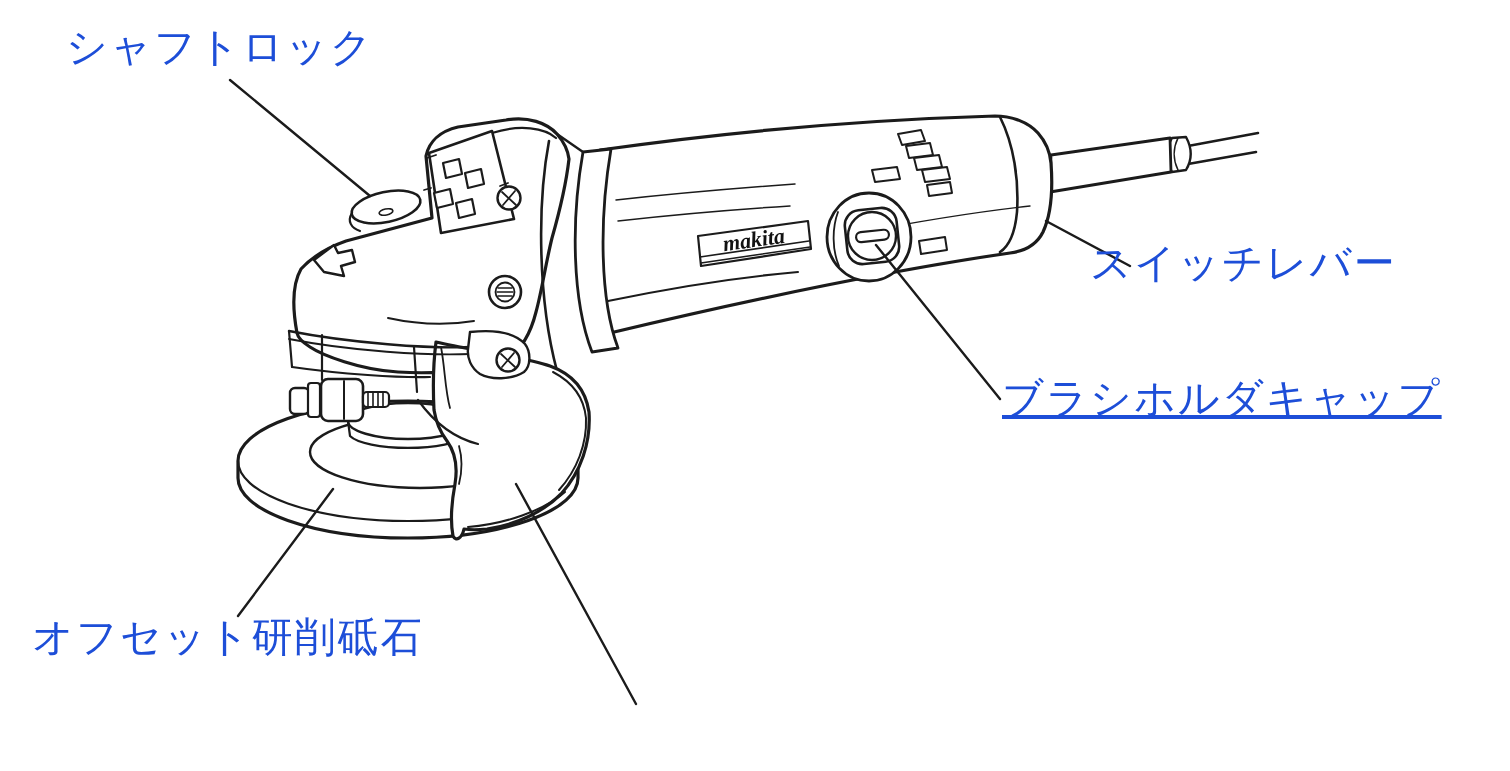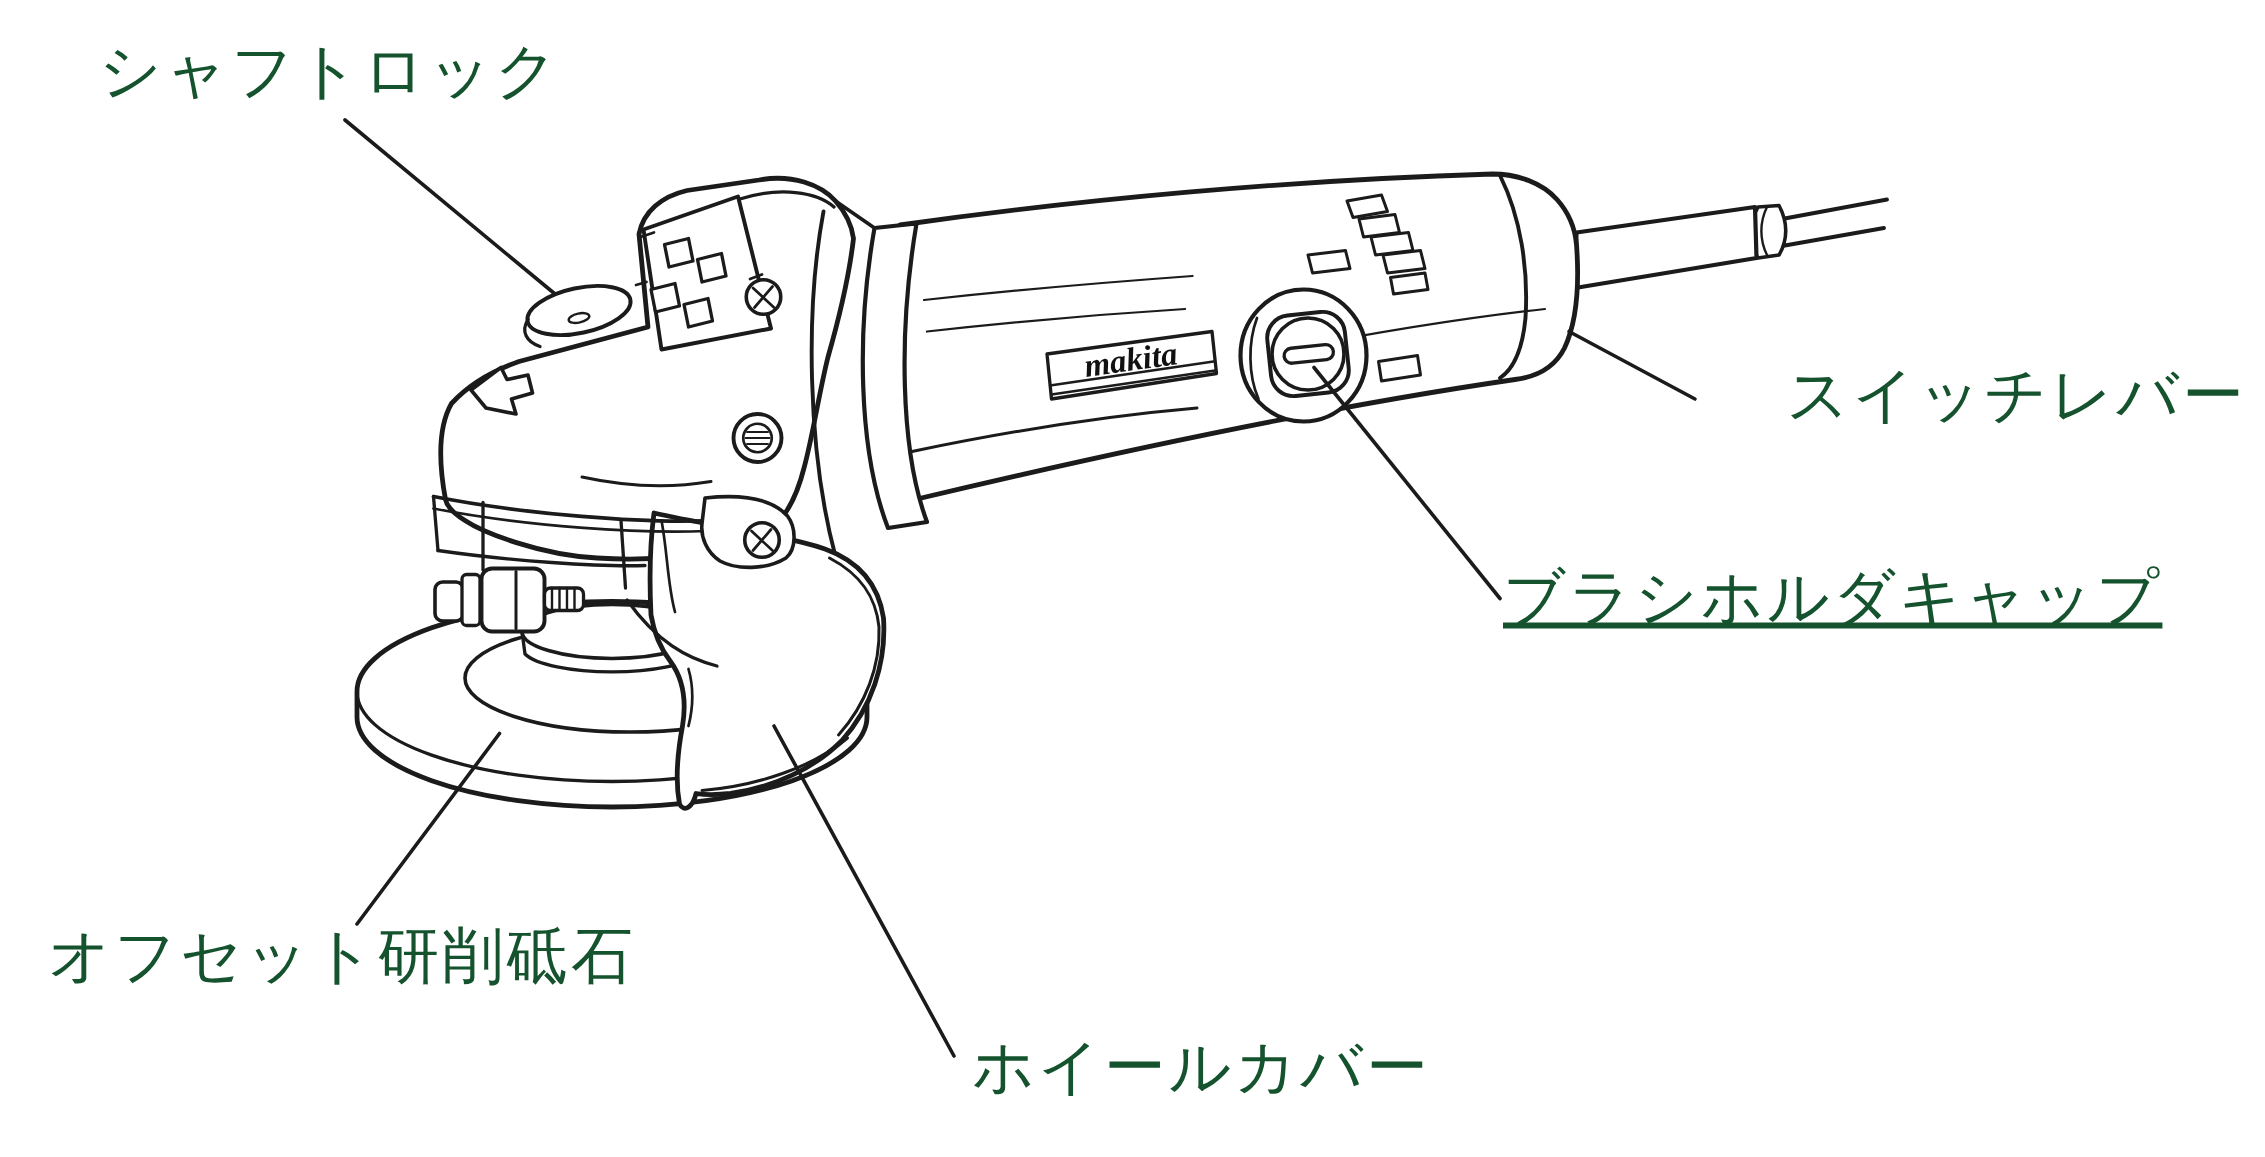--- a/index.html
+++ b/index.html
@@ -9,26 +9,26 @@
     background:#ffffff;
     overflow:hidden;
     font-family:"Liberation Sans", sans-serif;
   }
   .stage svg{position:absolute;left:0;top:0;}
   .lbl{
     position:absolute;
     font-size:41px;
     line-height:1.12;
     letter-spacing:2px;
-    color:#14532d;
+    color:#1d4ed8;
     white-space:nowrap;
     font-family:"Liberation Sans", sans-serif;
   }
   .lbl-shaft {left:66px;  top:25px;}
-  .lbl-switch{left:1191px;top:241px;}
+  .lbl-switch{left:1090px;top:241px;}
   .lbl-brush {left:1002px;top:376px;text-decoration:underline;}
   .lbl-offset{left:32px;  top:615px;font-family:Liberation Serif, serif;}
   .lbl-cover {left:648px; top:689px;}
 </style>
 </head>
 <body>
 
 <div class="stage">
 
   <svg width="1510" height="771" viewBox="0 0 1510 771">
@@ -199,15 +199,14 @@
         <path d="M333,489 L238,616"></path>
         <path d="M516,484 L636,704"></path>
       </g>
     </g>
   </svg>
 
   <div class="lbl lbl-shaft">シャフトロック</div>
   <div class="lbl lbl-switch">スイッチレバー</div>
   <div class="lbl lbl-brush">ブラシホルダキャップ</div>
   <div class="lbl lbl-offset">オフセット研削砥石</div>
-  <div class="lbl lbl-cover">ホイールカバー</div>
 
 </div>
 
 </body></html>

